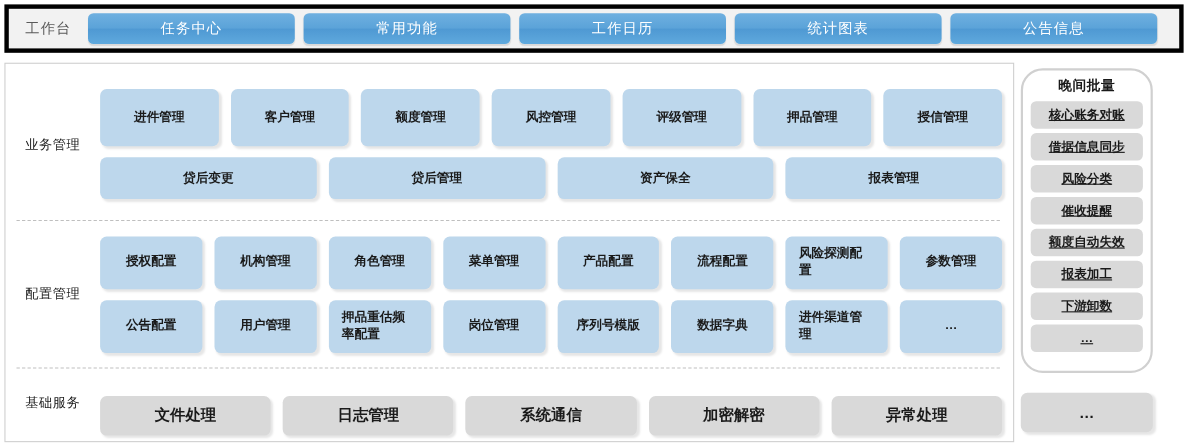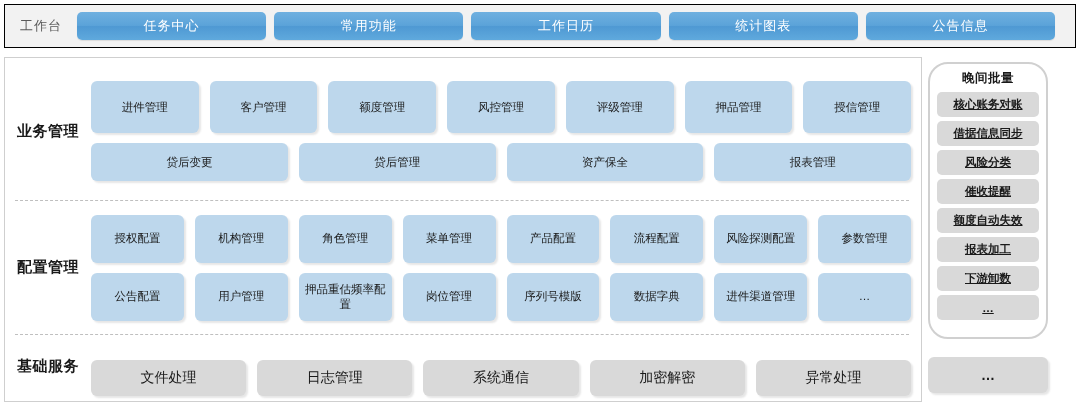--- a/index.html
+++ b/index.html
@@ -23,21 +23,21 @@
   }
 
   
   .topbar {
     position: absolute;
     left: 4px;
     top: 4px;
     width: 1072px;
     height: 44px;
     background: #f2f2f2;
-    border: 1px solid #000000;
+    border: 4px solid #000000;
     box-sizing: border-box;
     display: flex;
     align-items: center;
   }
   .topbar-label {
     width: 72px;
     min-width: 72px;
     text-align: center;
     font-size: 13px;
     color: #5a5a5a;
@@ -82,22 +82,22 @@
 
   .section {
     position: relative;
     display: flex;
     align-items: center;
   }
   .section-label {
     width: 86px;
     min-width: 86px;
     text-align: center;
-    font-size: 15px;
-    font-weight: bold;
+    font-size: 12px;
+    font-weight: normal;
     color: #1a1a1a;
     letter-spacing: 0.5px;
   }
   .section-rows {
     flex: 1;
     display: flex;
     flex-direction: column;
     gap: 10px;
     padding-right: 10px;
   }
@@ -107,26 +107,26 @@
     gap: 11px;
   }
 
   
   .tile {
     flex: 1;
     border-radius: 6px;
     display: flex;
     align-items: center;
     justify-content: center;
-    text-align: center;
+    text-align: left;
     font-size: 11.5px;
-    font-weight: normal;
+    font-weight: bold;
     color: #1a1a1a;
     line-height: 1.25;
-    padding: 2px 1px;
+    padding: 2px 12px;
     box-sizing: border-box;
     cursor: pointer;
     user-select: none;
     box-shadow: 2px 2px 2px rgba(0,0,0,0.10);
   }
   .tile.blue {
     background: #bdd7ec;
   }
   .tile.gray {
     background: #d9d9d9;

